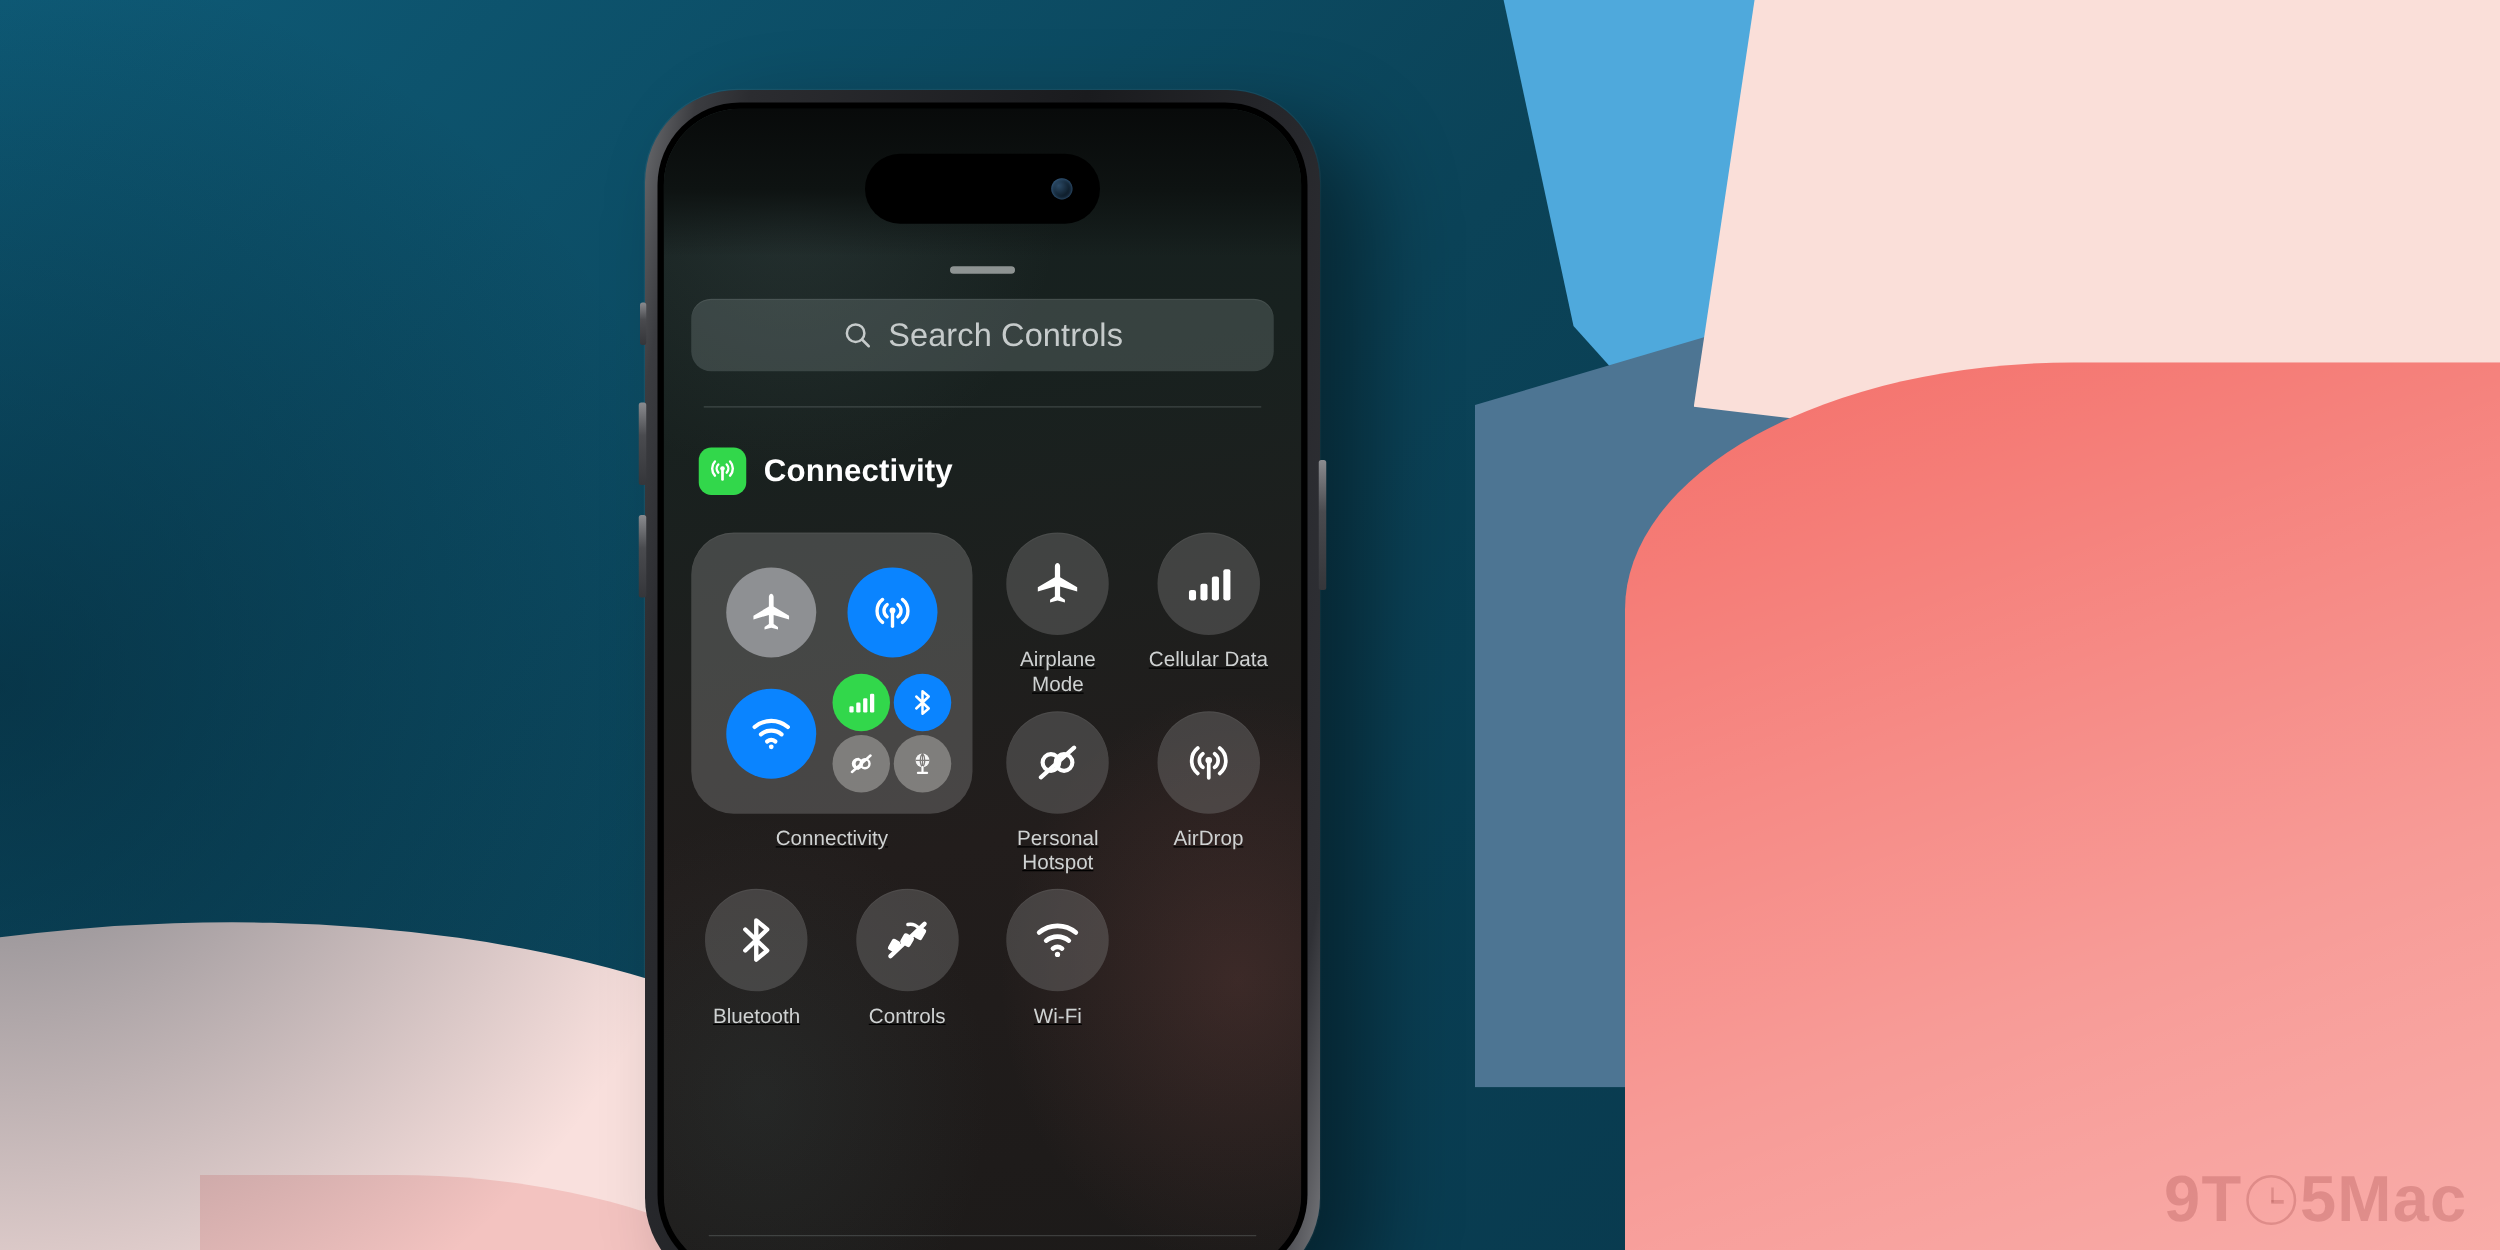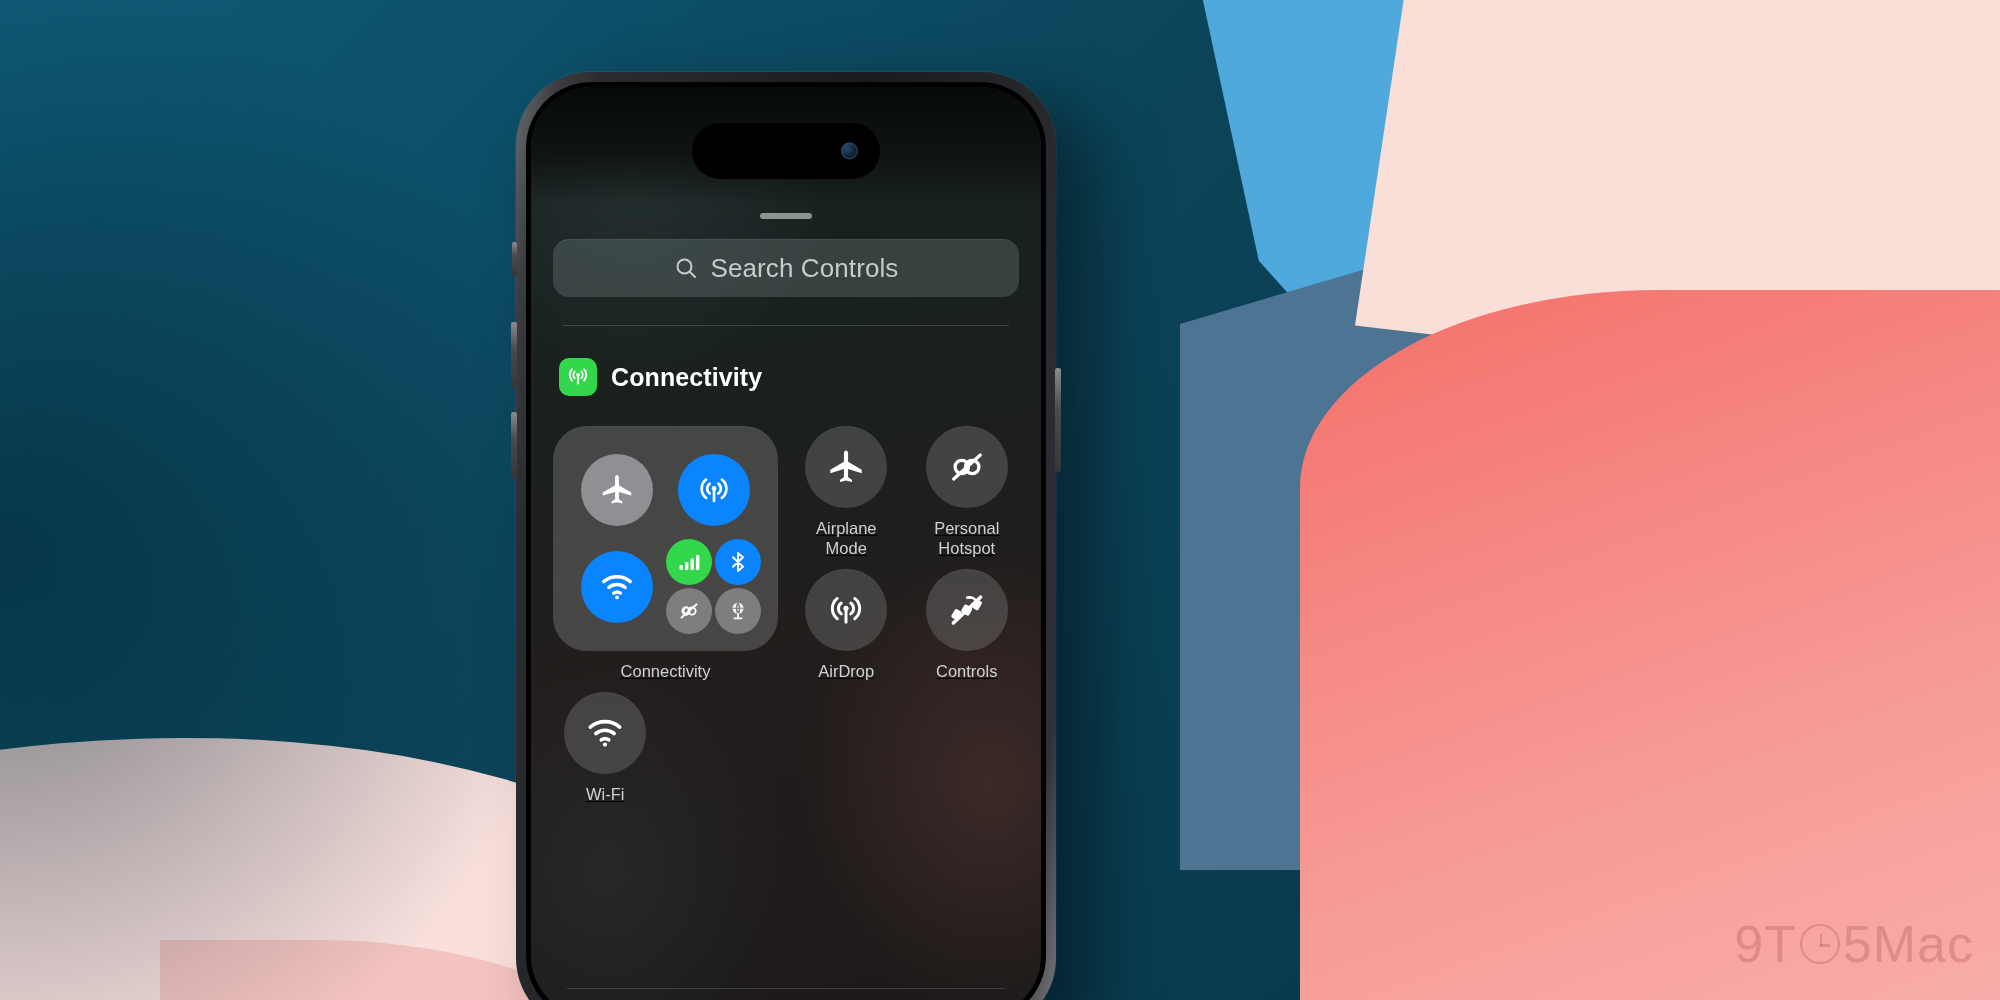--- a/index.html
+++ b/index.html
@@ -68,25 +68,25 @@
     background:#f3c3c0;
     border-top-right-radius:70% 90%;
   }
   .bg-teal-dark-corner {
     position:absolute; left:0; top:0; width:620px; height:1000px;
     background:radial-gradient(circle at 0% 55%, rgba(3,32,46,.55) 0%, rgba(3,32,46,0) 70%);
   }
 
   
   #watermark {
-    position:absolute; right:26px; bottom:26px;
+    position:absolute; right:26px; bottom:10px;
     font-size:52px; letter-spacing:1px;
     color:rgba(150,60,60,.26);
     font-family:"Liberation Sans", sans-serif;
-    font-weight:400;
+    font-weight:700;
     display:flex; align-items:center; gap:1px;
     user-select:none;
   }
   #watermark .wm-clock {
     width:40px;height:40px;border-radius:50%;
     border:2.5px solid rgba(150,60,60,.26);
     position:relative; display:inline-block;
     margin:0 2px;
   }
   #watermark .wm-clock::before{content:"";position:absolute;left:50%;top:8px;width:2.5px;height:12px;background:rgba(150,60,60,.26);}
@@ -407,20 +407,33 @@
             <div class="tile">
               <span>
                 <svg viewBox="0 0 24 24" width="42" height="42" fill="#fff">
                   <path d="M21 15.5v-1.9l-7.8-4.6V4.1c0-.9-.6-1.6-1.2-1.6s-1.2.7-1.2 1.6V9L3 13.6v1.9l7.8-2.3v4.6l-2.2 1.5v1.3l3.4-.9 3.4.9v-1.3l-2.2-1.5v-4.6L21 15.5z"></path>
                 </svg>
               </span>
             </div>
             <div class="label">Airplane Mode</div>
           </div>
 
+          <div class="control">
+            <div class="tile">
+              <span>
+                <svg viewBox="0 0 24 24" width="40" height="40" fill="#fff">
+                  <rect x="2.5" y="15" width="3.4" height="5" rx="1"></rect>
+                  <rect x="8" y="12" width="3.4" height="8" rx="1"></rect>
+                  <rect x="13.5" y="8.5" width="3.4" height="11.5" rx="1"></rect>
+                  <rect x="19" y="5" width="3.4" height="15" rx="1"></rect>
+                </svg>
+              </span>
+            </div>
+            <div class="label">Cellular Data</div>
+          </div>
 
           <div class="control">
             <div class="tile">
               <span>
                 <svg viewBox="0 0 24 24" width="42" height="42" fill="none" stroke="#fff" stroke-width="1.9" stroke-linecap="round">
                   <circle cx="9" cy="12" r="3.8"></circle>
                   <circle cx="15" cy="12" r="3.8"></circle>
                   <line x1="4.4" y1="18.8" x2="19.6" y2="5.2" stroke-width="1.9"></line>
                 </svg>
               </span>
@@ -437,20 +450,30 @@
                   <path d="M14.7 14.2a3.8 3.8 0 0 0 0-6.2"></path>
                   <path d="M7.0 17.0a7.4 7.4 0 0 1 0-11.6"></path>
                   <path d="M17.0 17.0a7.4 7.4 0 0 0 0-11.6"></path>
                   <line x1="12" y1="12.4" x2="12" y2="19"></line>
                 </svg>
               </span>
             </div>
             <div class="label">AirDrop</div>
           </div>
 
+          <div class="control">
+            <div class="tile">
+              <span>
+                <svg viewBox="0 0 24 24" width="42" height="42" fill="none" stroke="#fff" stroke-width="2" stroke-linejoin="round" stroke-linecap="round">
+                  <path d="M7 7.2 17 16.8 12 21V3l5 4.2L7 16.8"></path>
+                </svg>
+              </span>
+            </div>
+            <div class="label">Bluetooth</div>
+          </div>
 
           <div class="control">
             <div class="tile">
               <span>
                 <svg viewBox="0 0 24 24" width="42" height="42" fill="#fff">
                   <g transform="rotate(-20 12 12)">
                     <rect x="2.6" y="10.2" width="5.6" height="4.2" rx="1" transform="rotate(-40 5.4 12.3)"></rect>
                     <rect x="15.6" y="9.0" width="5.6" height="4.2" rx="1" transform="rotate(-40 18.4 11.1)"></rect>
                     <rect x="9.2" y="9.4" width="5.2" height="5.2" rx="1.1" transform="rotate(-40 11.8 12)"></rect>
                     <path d="M14.6 5.4a5 5 0 0 1 4.4 4.4" fill="none" stroke="#fff" stroke-width="1.6" stroke-linecap="round"></path>

